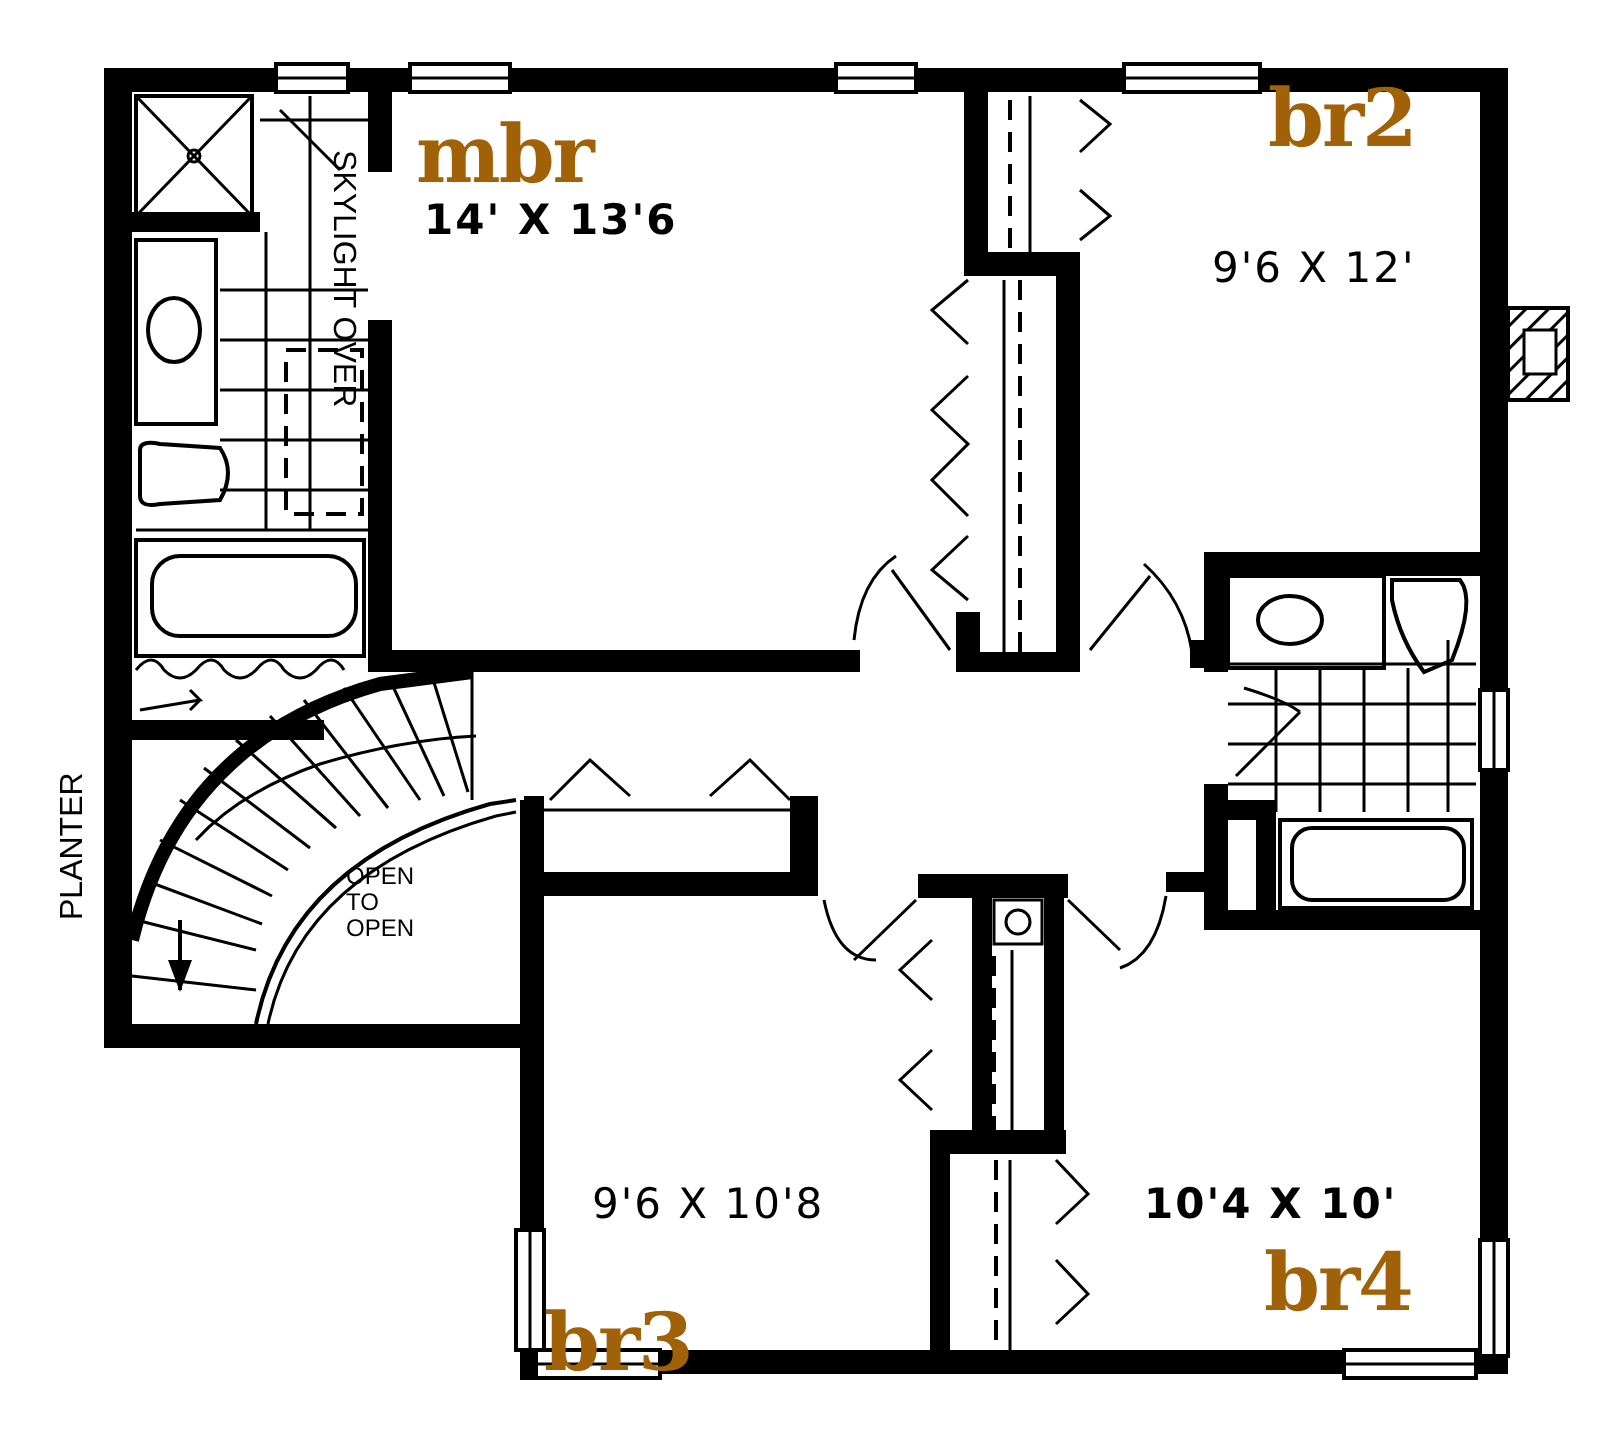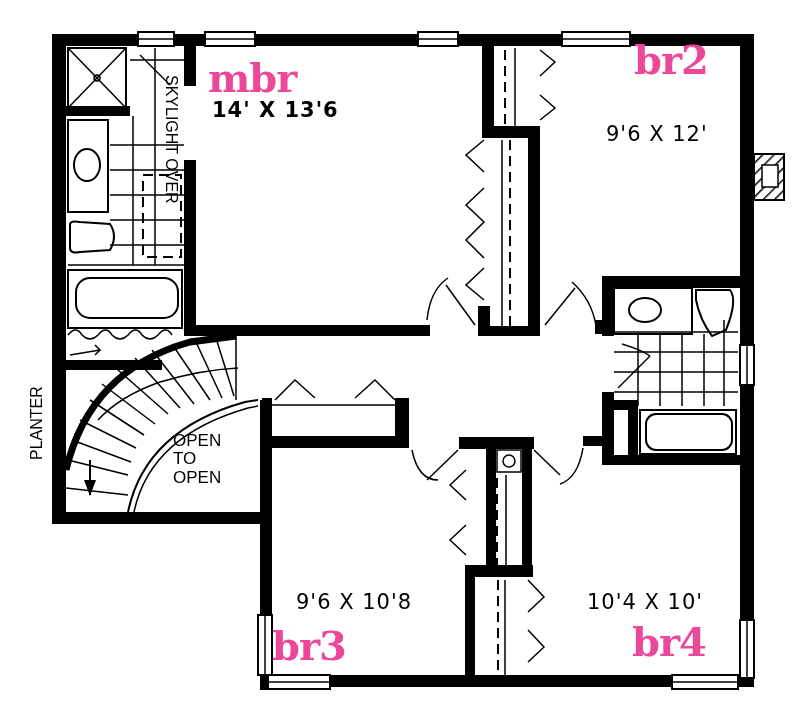--- a/index.html
+++ b/index.html
@@ -5,29 +5,29 @@
     html, body { margin: 0; padding: 0; background: #ffffff; }
     body { width: 800px; height: 724px; position: relative; overflow: hidden; }
     #plan { position: absolute; left: 0; top: 0; width: 800px; height: 724px; }
     .wall { fill: #000; }
     .line { stroke: #000; fill: none; stroke-width: 2; }
     .thin { stroke: #000; fill: none; stroke-width: 1.5; }
     .dash { stroke: #000; fill: none; stroke-width: 2; stroke-dasharray: 10 6; }
     .win { fill: #fff; stroke: #000; stroke-width: 2; }
     .room-name {
       position: absolute; font-family: "DejaVu Serif", serif; font-weight: bold;
-      font-size: 40px; color: #ec4899; line-height: 1; letter-spacing: -1px;
+      font-size: 40px; color: #a16207; line-height: 1; letter-spacing: -1px;
     }
     .room-dim {
       position: absolute; font-family: "DejaVu Sans", sans-serif;
       font-size: 21px; color: #000; line-height: 1; letter-spacing: 1px;
     }
     .label-sm {
       position: absolute; font-family: "Liberation Sans", sans-serif;
-      font-size: 17px; color: #000; line-height: 1.08;
+      font-size: 12px; color: #000; line-height: 1.08;
     }
     .vert { transform-origin: left top; transform: rotate(-90deg); white-space: nowrap; }
     .vert-cw { transform-origin: left top; transform: rotate(90deg); white-space: nowrap; }
   </style>
 </head>
 <body>
 
 <svg id="plan" viewBox="0 0 800 724" xmlns="http://www.w3.org/2000/svg">
 
   <g>
@@ -236,25 +236,25 @@
   <div class="room-dim" style="left:212px; top:100px;font-weight:bold;">14' X 13'6</div>
 </div>
 
 <div>
   <div class="room-name" style="left:634px; top:40px;">br2</div>
   <div class="room-dim" style="left:606px; top:100px;margin-top:24px;">9'6 X 12'</div>
 </div>
 
 <div>
   <div class="room-dim" style="left:272px; top:592px;margin-left:24px;">9'6 X 10'8</div>
-  <div class="room-name" style="left:272px; top:626px;">br3</div>
-</div>
-
-<div>
-  <div class="room-dim" style="left:587px; top:592px;">10'4 X 10'</div>
+  <div class="room-name" style="left:272px; top:652px;">br3</div>
+</div>
+
+<div>
+  <div class="room-dim" style="left:572px; top:592px;font-weight:bold;">10'4 X 10'</div>
   <div class="room-name" style="left:632px; top:622px;">br4</div>
 </div>
 
 <div class="label-sm vert-cw" style="left:180px; top:75px; font-size:16px;">SKYLIGHT OVER</div>
 
 <div class="label-sm vert" style="left:28px; top:460px; font-size:16px;">PLANTER</div>
 
 <div style="position:absolute; left:173px; top:432px;">
   <div class="label-sm" style="position:static;">OPEN</div>
   <div class="label-sm" style="position:static;">TO</div>

